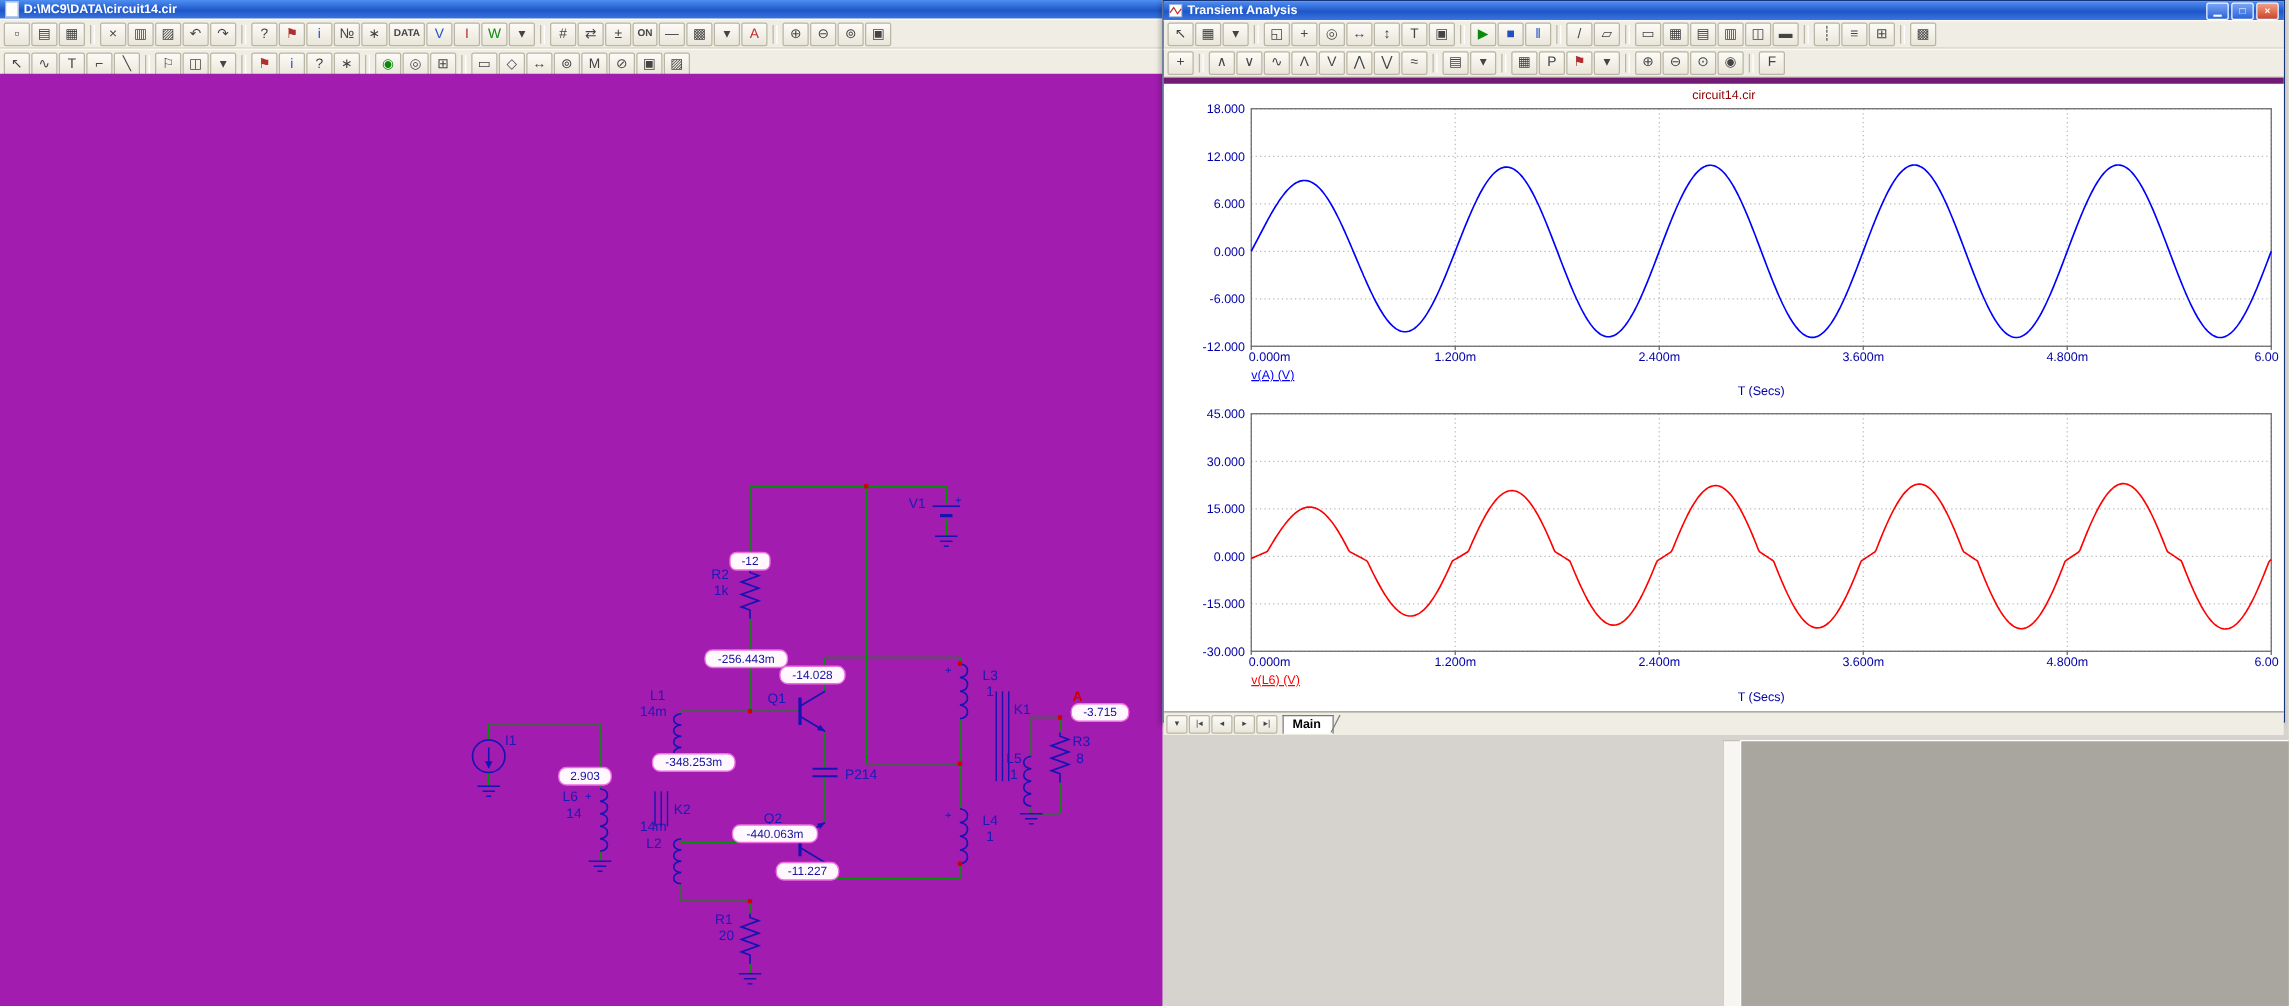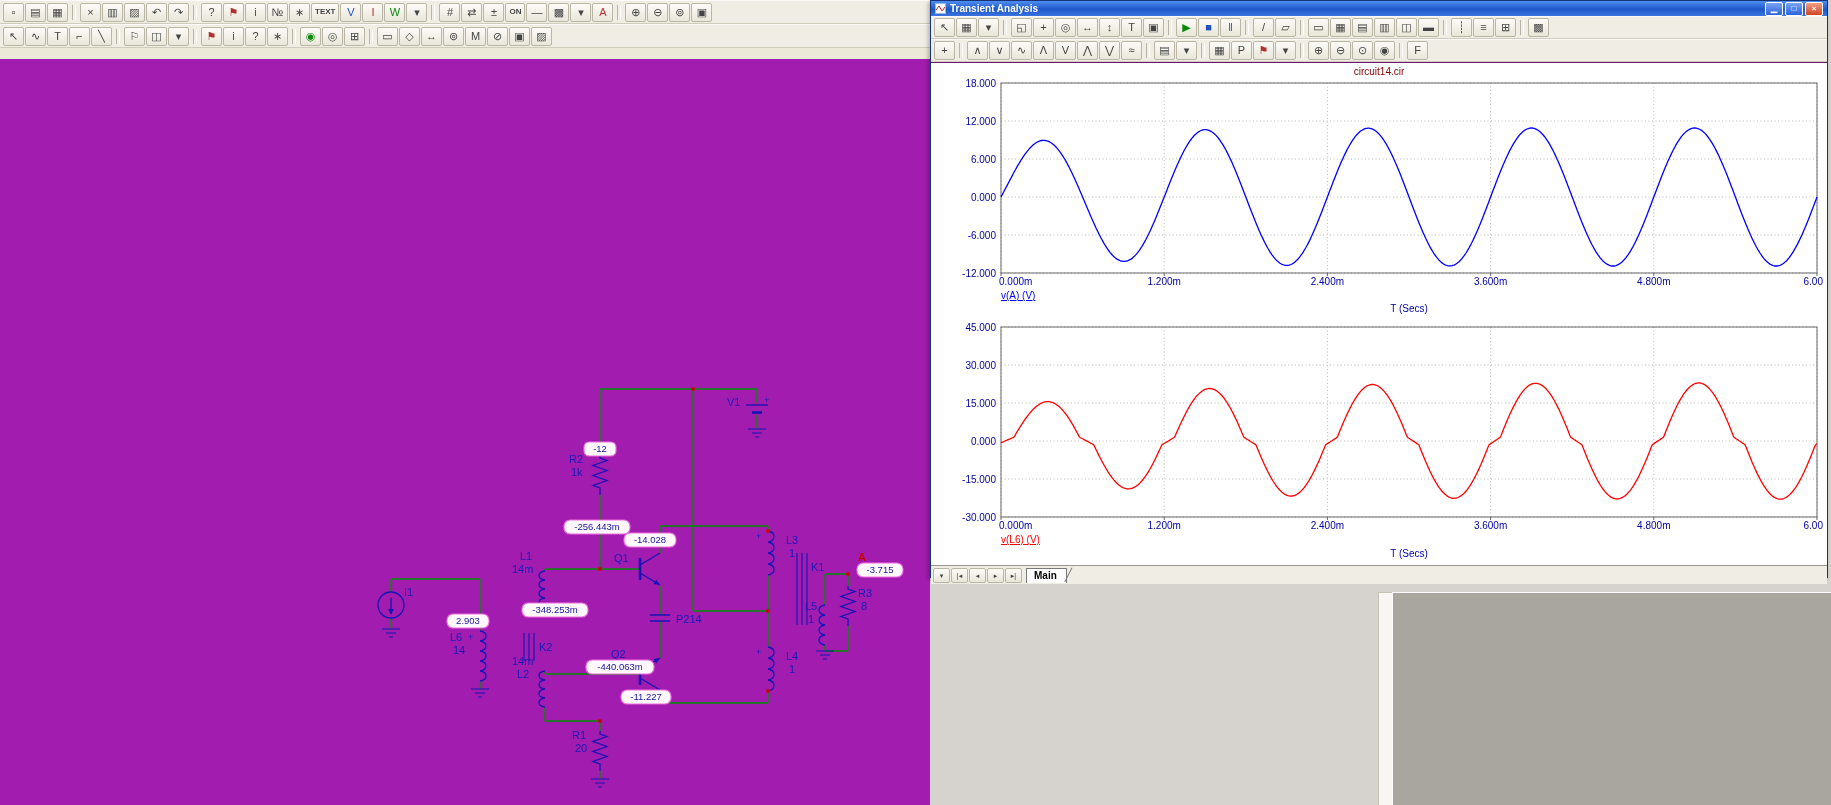--- a/index.html
+++ b/index.html
@@ -43,21 +43,21 @@
   #ta-window{position:absolute;left:930px;top:0;width:898px;height:578px;
     background:#ece9d8;border:1px solid #16337a;box-sizing:border-box;
     box-shadow:-2px 2px 4px rgba(0,0,0,.25);}
   #ta-window .titlebar{height:15px;}
   #ta-window .titlebar .title-text{flex:1;}
   #ta-winbtns{display:flex;gap:2px;}
   #ta-winbtns .tbtn{width:16px;height:12px;font-size:8px;color:#fff;border:1px solid #fff;
     border-radius:2px;background:linear-gradient(#7aa4f4,#2b63d9);}
   #ta-winbtns .tbtn[data-name="close-button"]{background:linear-gradient(#f0a088,#cf4426);}
   #ta-window .toolbar{height:19px;}
-  #ta-content{height:502px;background:#fff;border-top:1px solid #701a75;overflow:hidden;}
+  #ta-content{height:502px;background:#fff;border-top:5px solid #701a75;overflow:hidden;}
   #plots{display:block;margin:0 2px;}
 
   .grid-line{stroke:#b8b8b8;stroke-width:1;stroke-dasharray:1,2.5;}
   .plotbox{fill:none;stroke:#686868;stroke-width:1;}
   .tickmark{stroke:#686868;stroke-width:1;}
   .ylab,.xlab{font:10px "Liberation Sans",sans-serif;fill:#0000a6;}
   .legend-text{font:10px "Liberation Sans",sans-serif;}
   .axis-title{font:10px "Liberation Sans",sans-serif;fill:#0000a6;}
   .plot-title{font:10px "Liberation Sans",sans-serif;fill:#8c0000;}
 
@@ -72,37 +72,41 @@
   
   #bg-strip{position:absolute;left:1378px;top:592px;width:13px;height:213px;
     background:#f7f6f2;border:1px solid #c4c1b5;}
   #bg-panel{position:absolute;left:1392px;top:592px;width:439px;height:213px;
     background:#a9a69f;border-top:1px solid #ffffff;border-left:1px solid #ffffff;}
 </style>
 </head>
 <body>
 
 <div id="main-window" data-name="schematic-window">
+  <div class="titlebar" data-name="main-titlebar">
+    <span class="doc-icon" data-name="document-icon"></span>
+    <span data-name="main-window-title">D:\MC9\DATA\circuit14.cir</span>
+  </div>
   <div class="toolbar" id="main-tb1" data-name="main-toolbar-top">
       <span class="tbtn" data-name="new-file">▫</span>
       <span class="tbtn" data-name="open-file">▤</span>
       <span class="tbtn" data-name="save-file">▦</span>
       <span class="tsep" data-name="toolbar-separator"></span>
       <span class="tbtn" data-name="cut">×</span>
       <span class="tbtn" data-name="copy">▥</span>
       <span class="tbtn" data-name="paste">▨</span>
       <span class="tbtn" data-name="undo">↶</span>
       <span class="tbtn" data-name="redo">↷</span>
       <span class="tsep" data-name="toolbar-separator"></span>
       <span class="tbtn" data-name="find-part">?</span>
       <span class="tbtn" data-name="flag" style="color: rgb(176, 48, 48);">⚑</span>
       <span class="tbtn" data-name="info" style="color: rgb(32, 80, 192);">i</span>
       <span class="tbtn" data-name="part-numbers">№</span>
       <span class="tbtn" data-name="attributes">∗</span>
-      <span class="tbtn wide" data-name="text-box">TEXT</span>
+      <span class="tbtn wide" data-name="text-box">DATA</span>
       <span class="tbtn" data-name="animate-voltage" style="color: rgb(32, 80, 192);">V</span>
       <span class="tbtn" data-name="animate-current" style="color: rgb(176, 48, 48);">I</span>
       <span class="tbtn" data-name="animate-power" style="color: rgb(10, 138, 10);">W</span>
       <span class="tbtn" data-name="animate-dropdown">▾</span>
       <span class="tsep" data-name="toolbar-separator"></span>
       <span class="tbtn" data-name="node-numbers">#</span>
       <span class="tbtn" data-name="current-arrows">⇄</span>
       <span class="tbtn" data-name="polarity-markers">±</span>
       <span class="tbtn wide" data-name="power-on">ON</span>
       <span class="tbtn" data-name="line-width">—</span>

